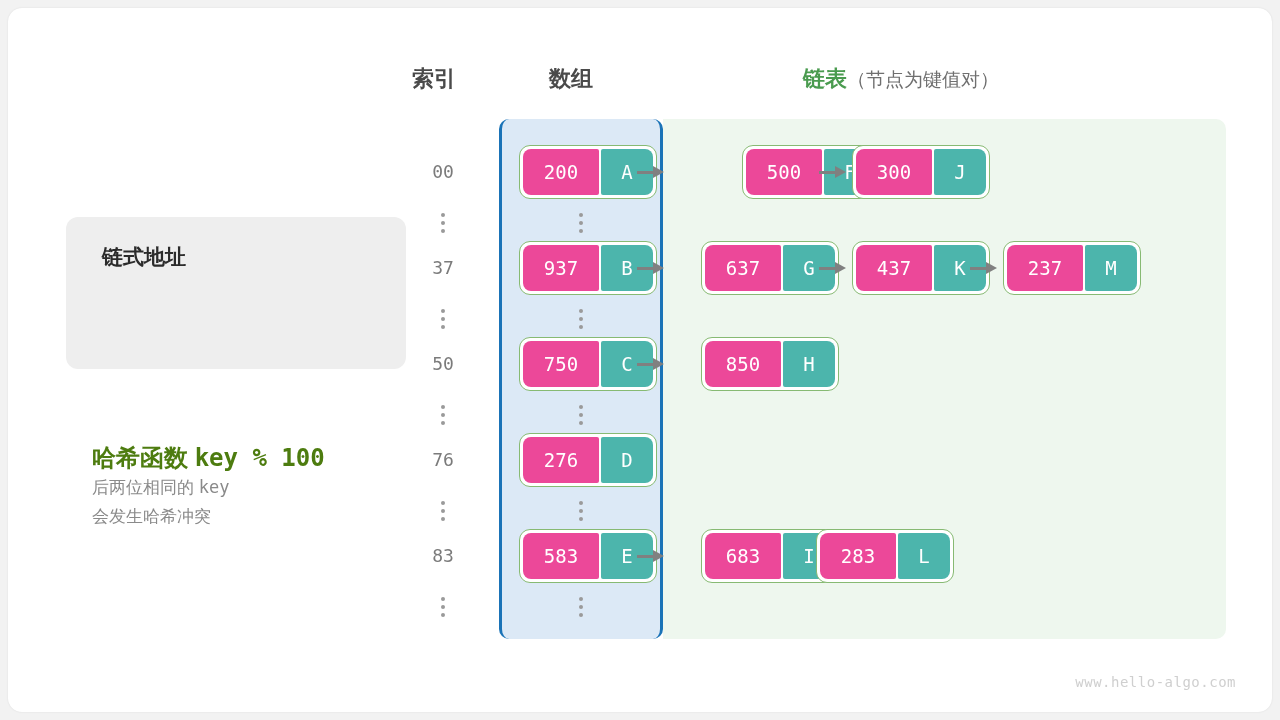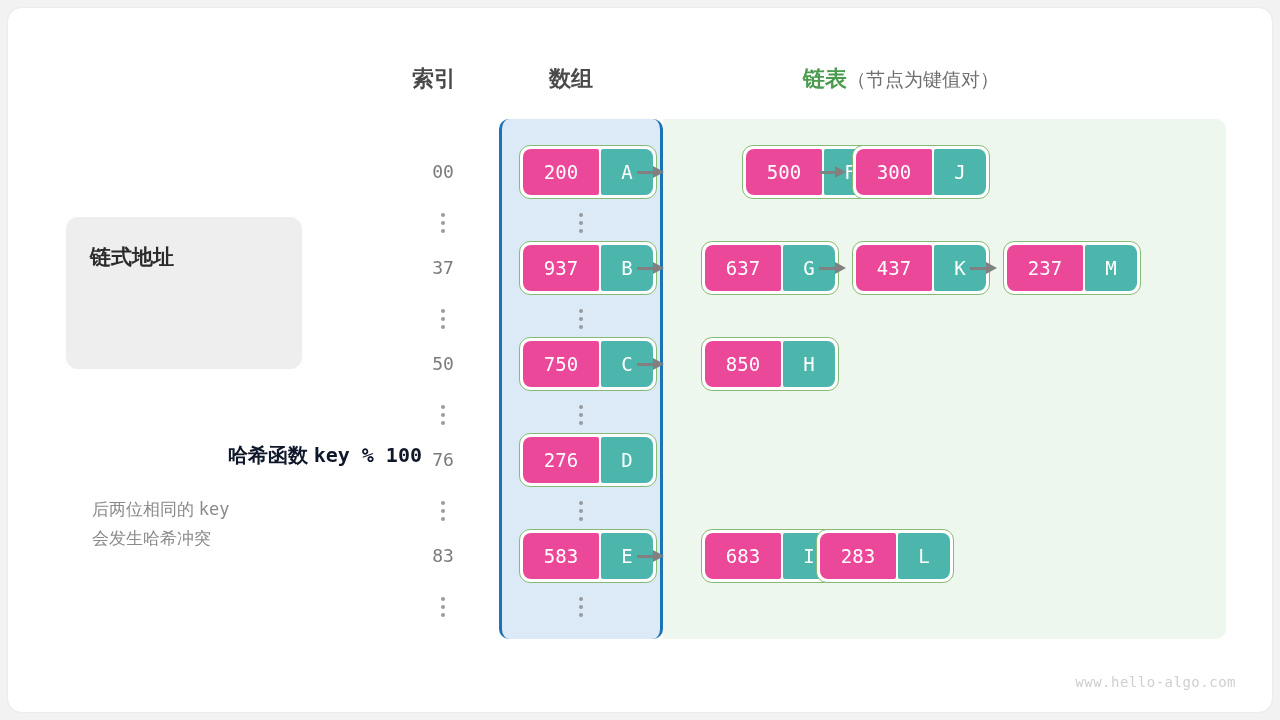--- a/index.html
+++ b/index.html
@@ -143,57 +143,56 @@
     border-bottom: 6px solid transparent;
     border-left: 11px solid #808080;
     flex: 0 0 auto;
   }
 
   
   #info-card {
     position: absolute;
     left: 58px;
     top: 209px;
-    width: 236px;
+    width: 340px;
     height: 152px;
     background: #eeeeee;
     border-radius: 12px;
     box-sizing: border-box;
-    padding: 26px 24px;
+    padding: 26px 36px;
   }
   #info-card .title {
     font-size: 21px;
     font-weight: bold;
     color: #2b2b2b;
     margin-bottom: 14px;
   }
   #info-card .line {
     font-size: 17px;
     color: #8a8a8a;
     line-height: 1.55;
   }
 
   
   #hash-note { position: absolute; left: 84px; top: 434px; width: 330px; }
   #hash-note .title {
-    font-size: 20px;
+    font-size: 24px;
     font-weight: bold;
-    color: #0f172a;
+    color: #4d7c0f;
     white-space: nowrap;
-    text-align: right;
   }
   #hash-note .title .mono {
     font-family: "DejaVu Sans Mono", "Liberation Mono", monospace;
     font-weight: bold;
   }
   #hash-note .line {
     font-size: 17px;
     color: #8a8a8a;
     line-height: 1.6;
-    margin-top: 27px;
+    margin-top: 0;
   }
   #hash-note .line .mono {
     font-family: "DejaVu Sans Mono", "Liberation Mono", monospace;
   }
 
   
   #watermark {
     position: absolute;
     right: 36px;
     bottom: 22px;

